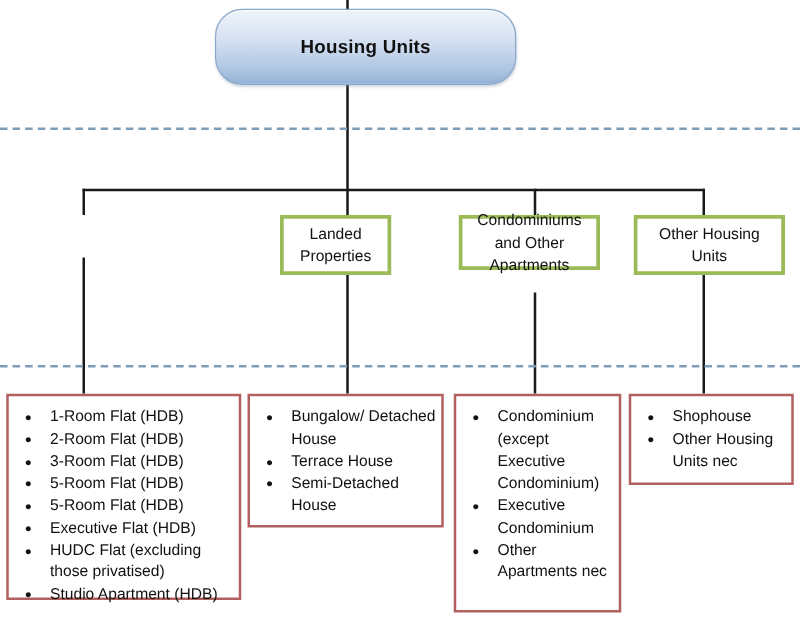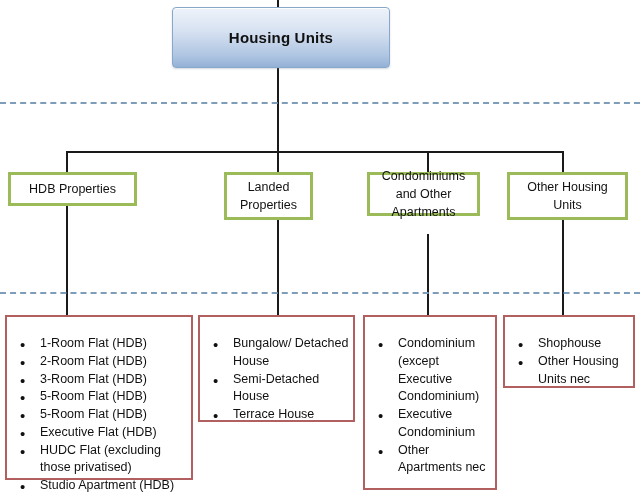--- a/index.html
+++ b/index.html
@@ -7,37 +7,37 @@
     position:relative; width:640px; height:496px; background:#ffffff;
     font-family:"Liberation Sans", sans-serif; color:#111111; overflow:hidden;
   }
   .canvas * { box-sizing:border-box; }
   .line { position:absolute; background:#1a1a1a; }
   .dashed {
     position:absolute; left:0; width:640px; height:0;
     border-top:2px dashed #7e9db8;
   }
   .root-box {
-    position:absolute; left:172px; top:7px; width:218px; height:61px;
-    border:1px solid #89a7c9; border-radius:4px;
+    position:absolute; left:172px; top:7px; width:241px; height:61px;
+    border:1px solid #89a7c9; border-radius:22px;
     background:linear-gradient(180deg,#eef3fa 0%,#d6e1f1 40%,#adc4e1 82%,#93b1d6 100%);
     box-shadow:inset 0 1px 0 rgba(255,255,255,0.85), 0 1px 2px rgba(120,140,170,0.35);
     display:flex; align-items:center; justify-content:center;
     font-weight:bold; font-size:15px; letter-spacing:0.2px;
   }
   .cat-box {
     position:absolute; border:3px solid #9bbb59; background:#ffffff;
     display:flex; align-items:center; justify-content:center;
     text-align:center; font-size:12.5px; line-height:1.45; padding:2px 3px;
   }
   .list-box {
     position:absolute; border:2px solid #b25f5f; background:#ffffff;
     font-size:12.5px;
   }
-  .list-box ul { list-style:none; margin:0; padding:18px 4px 0 0; }
+  .list-box ul { list-style:none; margin:0; padding:8px 4px 0 0; }
   .list-box li {
     position:relative; padding-left:33px; line-height:1.42;
   }
   .list-box li::before {
     content:"\2022"; position:absolute; left:13px; top:-1px; font-size:15px;
   }
 </style>
 </head>
 <body>
 
@@ -54,23 +54,20 @@
   <div class="line" style="left:427px; top:234px; width:2px; height:81px;"></div>
   <div class="line" style="left:562px; top:220px; width:2px; height:95px;"></div>
 
   <div class="dashed" style="top:102px;"></div>
   <div class="dashed" style="top:292px;"></div>
 
   <div class="root-box">
     <span>Housing Units</span>
   </div>
 
-  <div class="cat-box" style="left:8px; top:172px; width:129px; height:34px;">
-    <span>HDB Properties</span>
-  </div>
   <div class="cat-box" style="left:224px; top:172px; width:89px; height:48px;text-align:center;">
     <span>Landed Properties</span>
   </div>
   <div class="cat-box" style="left:367px; top:172px; width:113px; height:44px;">
     <span>Condominiums and Other Apartments</span>
   </div>
   <div class="cat-box" style="left:507px; top:172px; width:121px; height:48px;">
     <span>Other Housing Units</span>
   </div>
 
@@ -82,22 +79,22 @@
         <li>5-Room Flat (HDB)</li>
         <li>5-Room Flat (HDB)</li>
         <li>Executive Flat (HDB)</li>
         <li>HUDC Flat (excluding those privatised)</li>
         <li>Studio Apartment (HDB)</li>
       </ul>
   </div>
   <div class="list-box" style="left:198px; top:315px; width:157px; height:107px;">
     <ul>
         <li>Bungalow/ Detached House</li>
+        <li>Terrace House</li>
         <li>Semi-Detached House</li>
-        <li>Terrace House</li>
       </ul>
   </div>
   <div class="list-box" style="left:503px; top:315px; width:132px; height:73px;">
     <ul>
         <li>Shophouse</li>
         <li>Other Housing Units nec</li>
       </ul>
   </div>
   <div class="list-box" style="left:363px; top:315px; width:134px; height:175px;">
     <ul>

